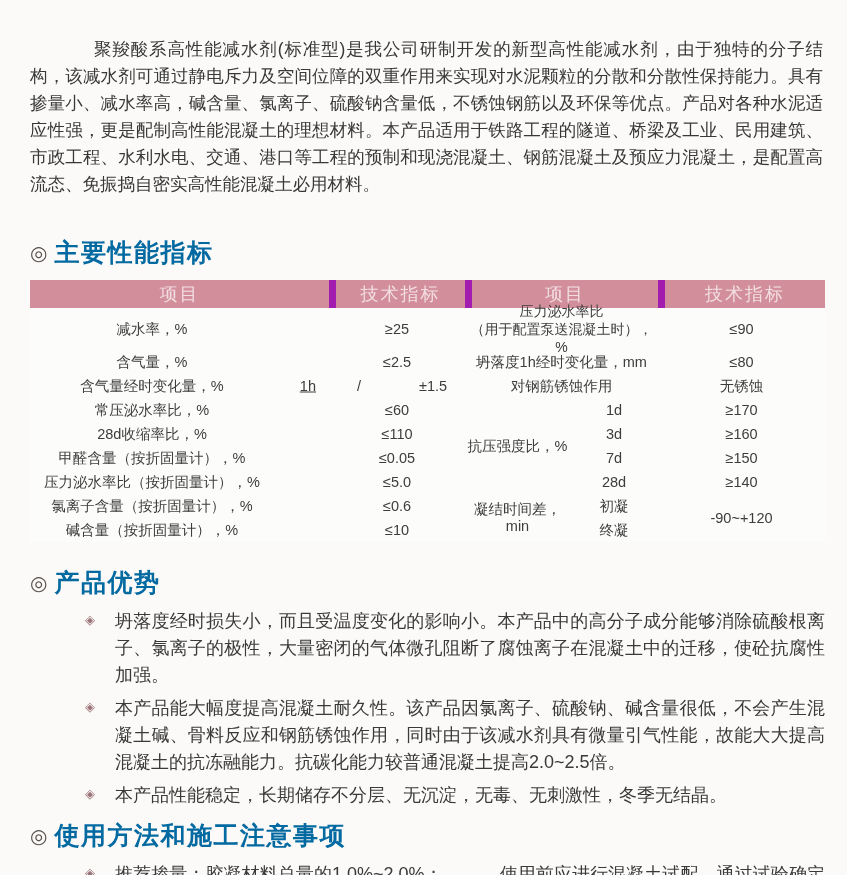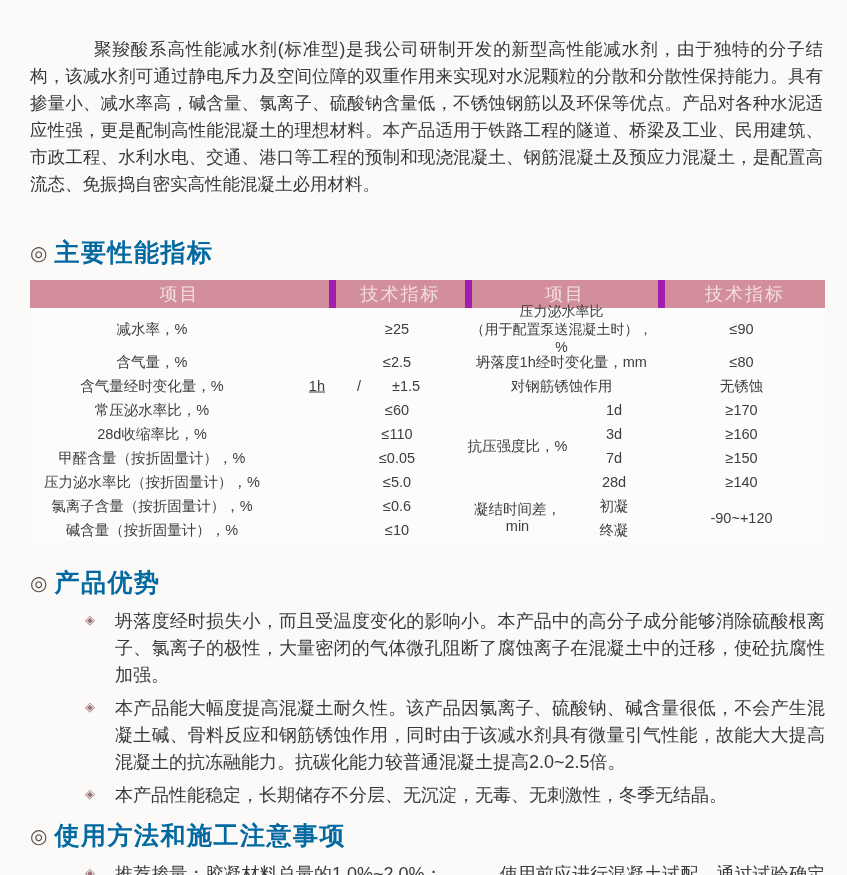--- a/index.html
+++ b/index.html
@@ -47,23 +47,23 @@
     display:grid;
     grid-template-columns:299px 136px 105px 88px 167px;
     grid-template-rows:42px 24px 24px 24px 24px 24px 24px 24px 24px;
     background:#fcfcfb;
     font-size:14.5px; color:#3d3d3d;
   }
   .cell { display:flex; align-items:center; justify-content:center; text-align:center; line-height:17px; }
   .cell.item-cell { padding-right:55px; }   
   .cell.rel { position:relative; }
   .two-line { flex-direction:column; font-size:14px; line-height:18px; }
-  .abs-1h   { position:absolute; right:4px;  top:50%; transform:translateY(-50%);text-decoration:underline; }
+  .abs-1h   { position:absolute; right:13px;  top:50%; transform:translateY(-50%);text-decoration:underline; }
   .abs-sl   { position:absolute; left:28px;  top:50%; transform:translateY(-50%); }
-  .abs-pm   { position:absolute; left:63px;  top:50%; transform:translateY(-50%); }
+  .abs-pm   { position:absolute; left:90px;  top:50%; transform:translateY(-50%); }
   .gc1{grid-column:1} .gc2{grid-column:2} .gc3{grid-column:3} .gc4{grid-column:4} .gc5{grid-column:5}
   .gc34{grid-column:3 / span 2}
   .gr1{grid-row:1} .gr2{grid-row:2} .gr3{grid-row:3} .gr4{grid-row:4} .gr5{grid-row:5}
   .gr6{grid-row:6} .gr7{grid-row:7} .gr8{grid-row:8} .gr9{grid-row:9}
   .gr4s{grid-row:4 / span 4} .gr8s{grid-row:8 / span 2}
 
   
   .bullets { list-style:none; padding-left:55px; margin-top:9px; }
   .bullets li { display:flex; margin-bottom:6px; }
   .diamond {

